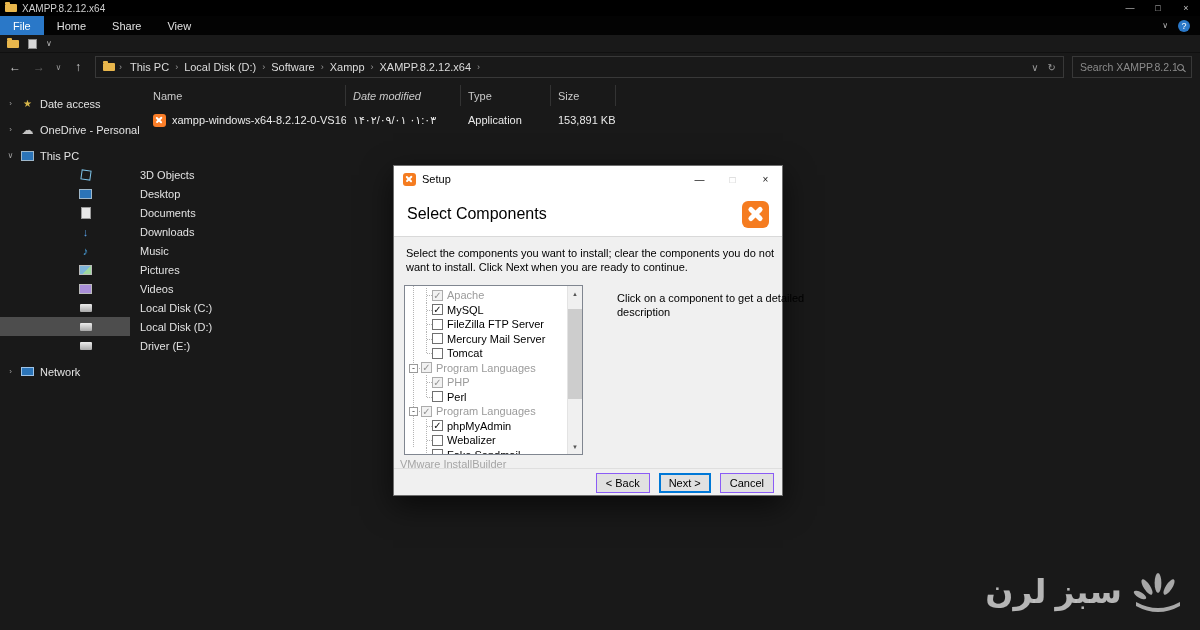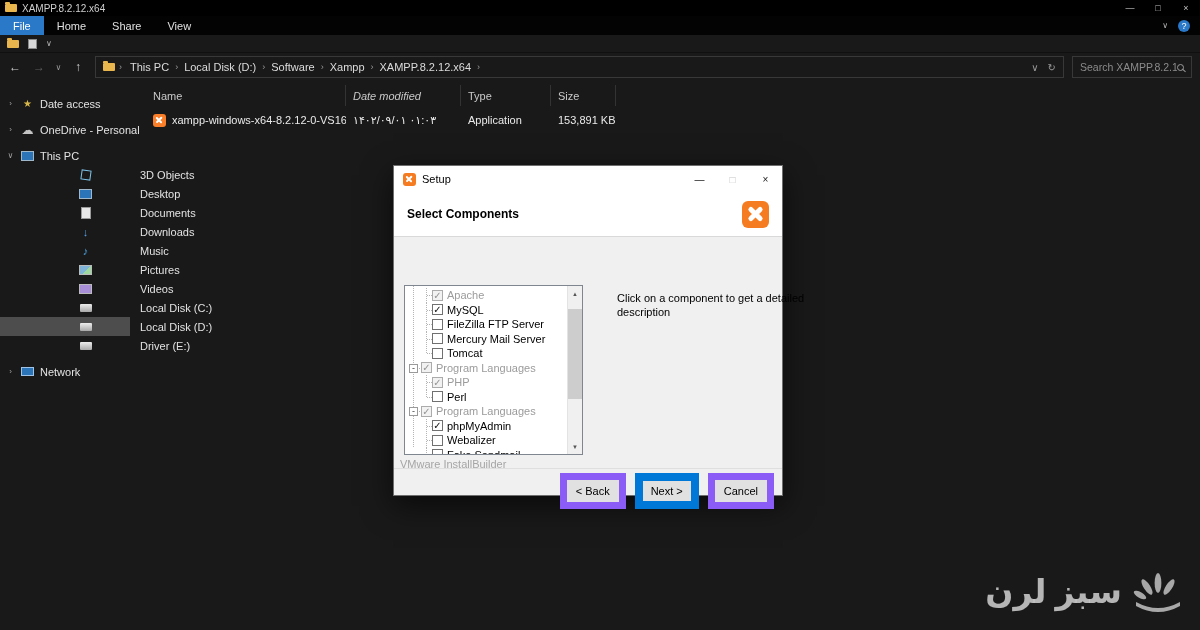--- a/index.html
+++ b/index.html
@@ -78,21 +78,21 @@
   .dialog { position: absolute; left: 393px; top: 165px; width: 390px; height: 331px; background: #f0f0f0; border: 1px solid #6e6e6e; box-shadow: 0 10px 28px rgba(0,0,0,.6); color: #000; }
   .dlg-titlebar { height: 26px; background: #fff; display: flex; align-items: center; padding-left: 9px; gap: 6px; }
   .ic-xampp-mini { width: 13px; height: 13px; border-radius: 3px; background: #f57c20; position: relative; flex: none; }
   .ic-xampp-mini::before, .ic-xampp-mini::after { content: ""; position: absolute; left: 5.3px; top: 2.4px; width: 2.4px; height: 8.4px; background: #fff; border-radius: 1.2px; }
   .ic-xampp-mini::before { transform: rotate(45deg); }
   .ic-xampp-mini::after { transform: rotate(-45deg); }
   .dlg-controls { margin-left: auto; display: flex; height: 100%; }
   .dlg-wc { width: 33px; display: flex; align-items: center; justify-content: center; font-size: 10px; color: #1a1a1a; }
   .dlg-wc.disabled { color: #c6c6c6; }
   .dlg-header { height: 44px; background: #fff; display: flex; align-items: center; padding: 0 13px; }
-  .dlg-heading { font-weight: bold; font-size: 12px; }
+  .dlg-heading { font-weight: normal; font-size: 16px; }
   .dlg-logo { margin-left: auto; width: 27px; height: 27px; border-radius: 6px; background: #f57c20; position: relative; }
   .dlg-logo::before, .dlg-logo::after { content: ""; position: absolute; left: 11px; top: 4.5px; width: 5px; height: 18px; background: #fff; border-radius: 2.5px; }
   .dlg-logo::before { transform: rotate(45deg); }
   .dlg-logo::after { transform: rotate(-45deg); }
   .dlg-sep { height: 1px; background: #d9d9d9; }
   .dlg-body { position: relative; height: 259px; }
   .desc { position: absolute; left: 12px; top: 10px; width: 370px; line-height: 13.5px; }
   .tree-wrap { position: absolute; left: 10px; top: 48px; width: 179px; height: 170px; background: #fff; border: 1px solid #808690; display: flex; }
   .tree-rows { flex: 1; position: relative; padding-top: 2px; overflow: hidden; }
   .tree-rows::before { content: ""; position: absolute; left: 8px; top: 0; bottom: 6px; width: 1px; background-image: repeating-linear-gradient(to bottom, #b5b5b5 0 1px, transparent 1px 2px); }
@@ -113,21 +113,21 @@
   .trow.disabled .tlabel { color: #9b9b9b; }
   .tree-sb { width: 15px; flex: none; background: #f0f0f0; position: relative; border-left: 1px solid #e3e3e3; }
   .sb-btn { position: absolute; left: 0; width: 14px; height: 15px; display: flex; align-items: center; justify-content: center; font-size: 6px; color: #555; }
   .sb-btn.up { top: 0; }
   .sb-btn.down { bottom: 0; }
   .sb-thumb { position: absolute; left: 0; top: 23px; width: 14px; height: 90px; background: #cdcdcd; }
   .hint { position: absolute; left: 197px; top: 55px; width: 190px; line-height: 13.5px; margin-left: 26px; }
   .brand { position: absolute; left: 6px; top: 221px; color: #a5a5a5; }
   .btn-sep { position: absolute; left: 0; right: 0; top: 231px; height: 1px; background: #dfdfdf; }
   .btns { position: absolute; top: 236px; right: 8px; display: flex; gap: 9px; }
-  .btn { min-width: 46px; height: 36px; padding: 0 9px; background: #e1e1e1; border: 7px solid #8b5cf6; font: inherit; color: #000; display: flex; align-items: center; justify-content: center; }
+  .btn { min-width: 46px; height: 20px; padding: 0 9px; background: #e1e1e1; border: 1px solid #8b5cf6; font: inherit; color: #000; display: flex; align-items: center; justify-content: center; }
   .btn.focused { border-color: #0078d7; box-shadow: inset 0 0 0 1px #0078d7; }
 
   
   .watermark { position: absolute; right: 16px; bottom: 16px; display: flex; align-items: center; gap: 10px; opacity: .8; }
   .wm-text { direction: rtl; font-size: 33px; font-weight: bold; color: rgba(255,255,255,.85); }
 </style>
 </head>
 <body>
 
 <div class="titlebar">
@@ -299,20 +299,21 @@
       <span class="dlg-wc disabled">□</span>
       <span class="dlg-wc">×</span>
     </div>
   </div>
   <div class="dlg-header">
     <span class="dlg-heading">Select Components</span>
     <span class="dlg-logo"></span>
   </div>
   <div class="dlg-sep"></div>
   <div class="dlg-body">
+    <div class="desc">Select the components you want to install; clear the components you do not want to install. Click Next when you are ready to continue.</div>
     <div class="tree-wrap">
       <div class="tree-rows">
           <div class="trow d2 disabled">
             <span class="v21"></span>
             <span class="conn"></span>
             <span class="cbx">✓</span>
             <span class="tlabel">Apache</span>
           </div>
           <div class="trow d2">
             <span class="v21"></span>

